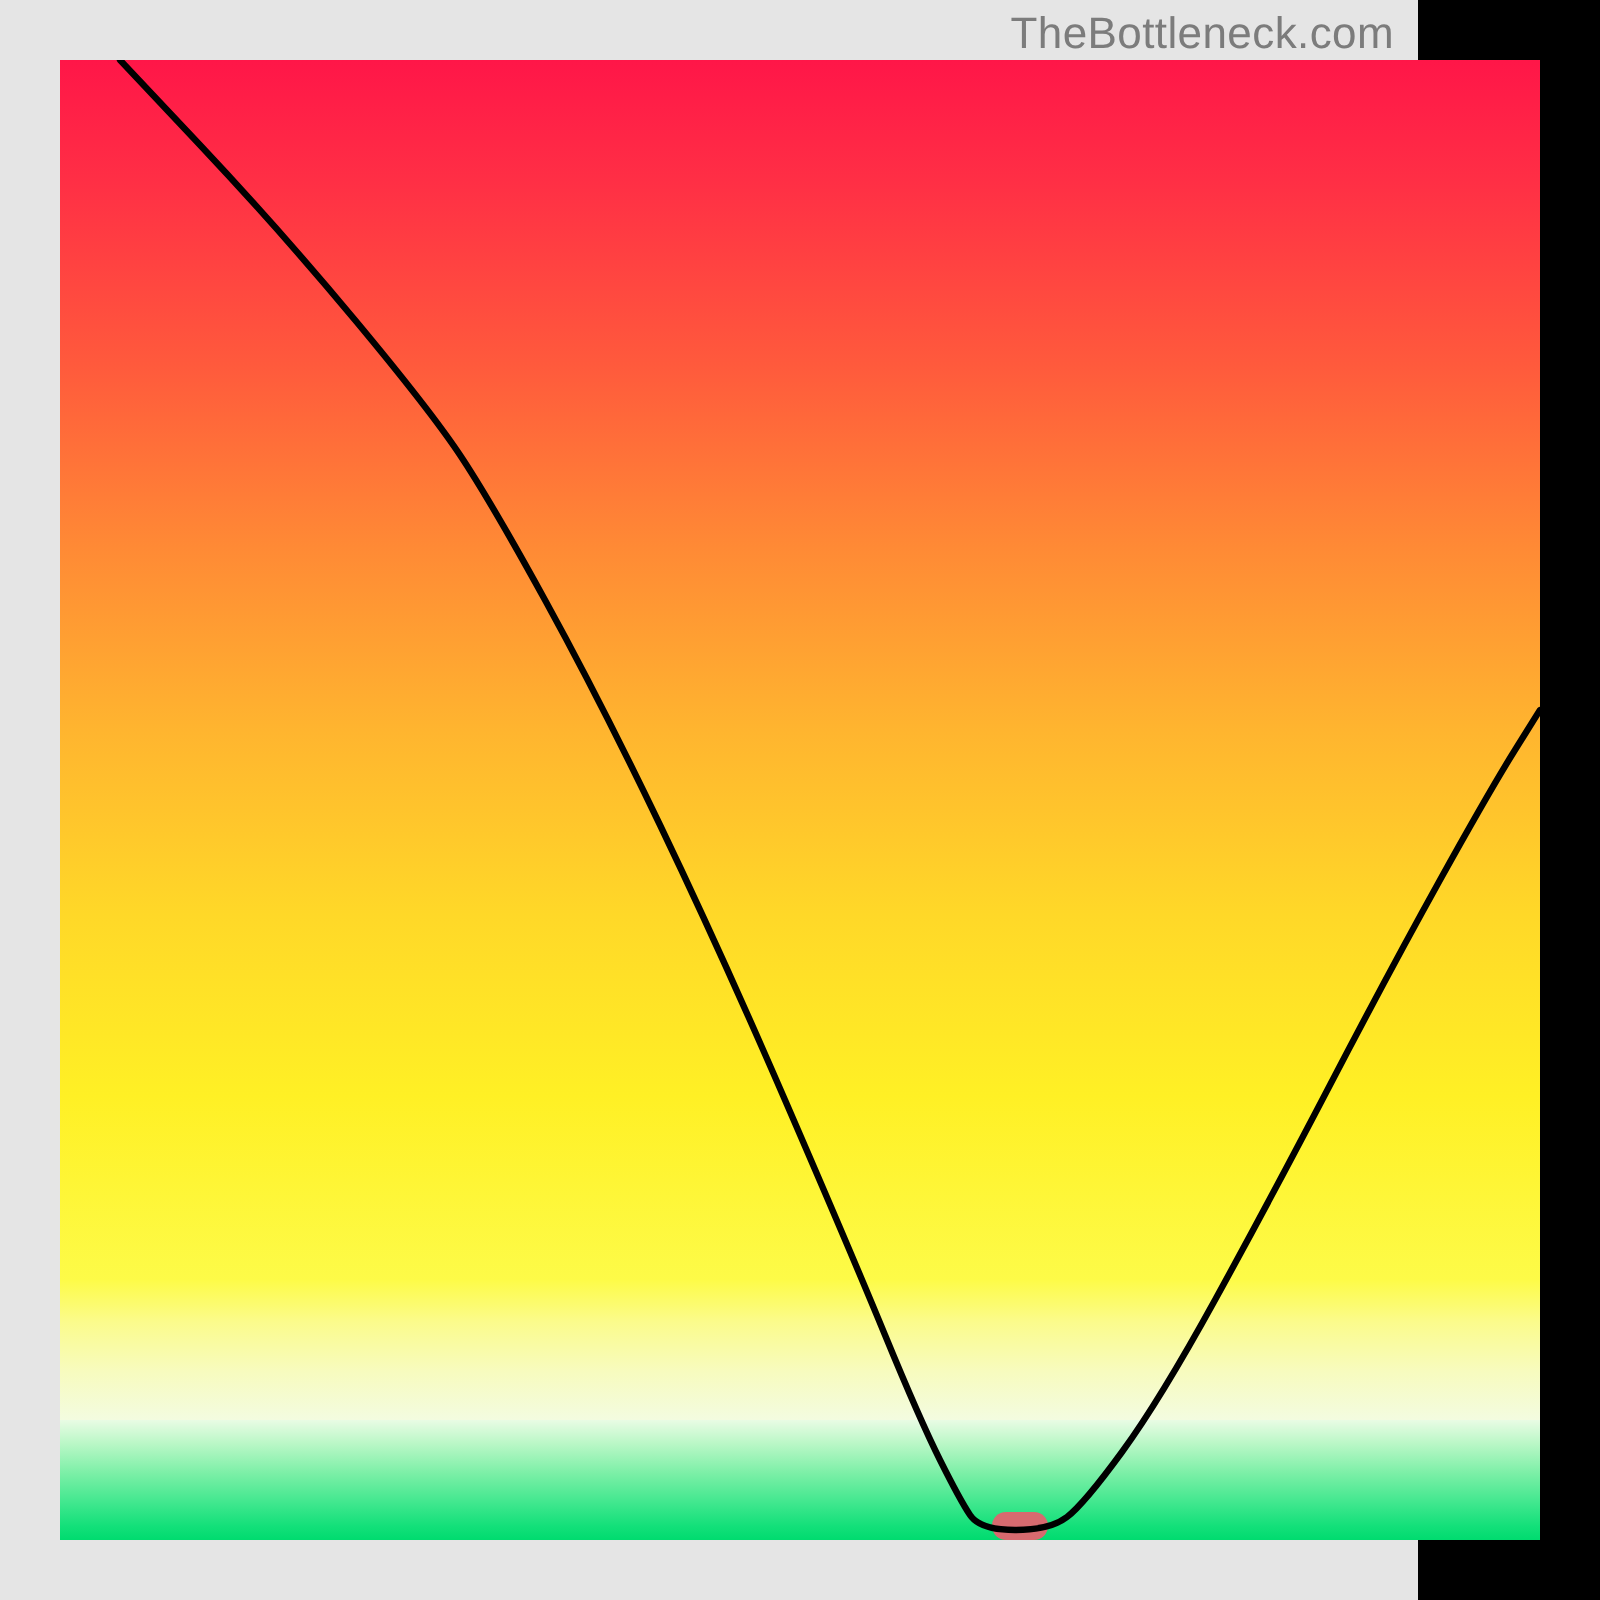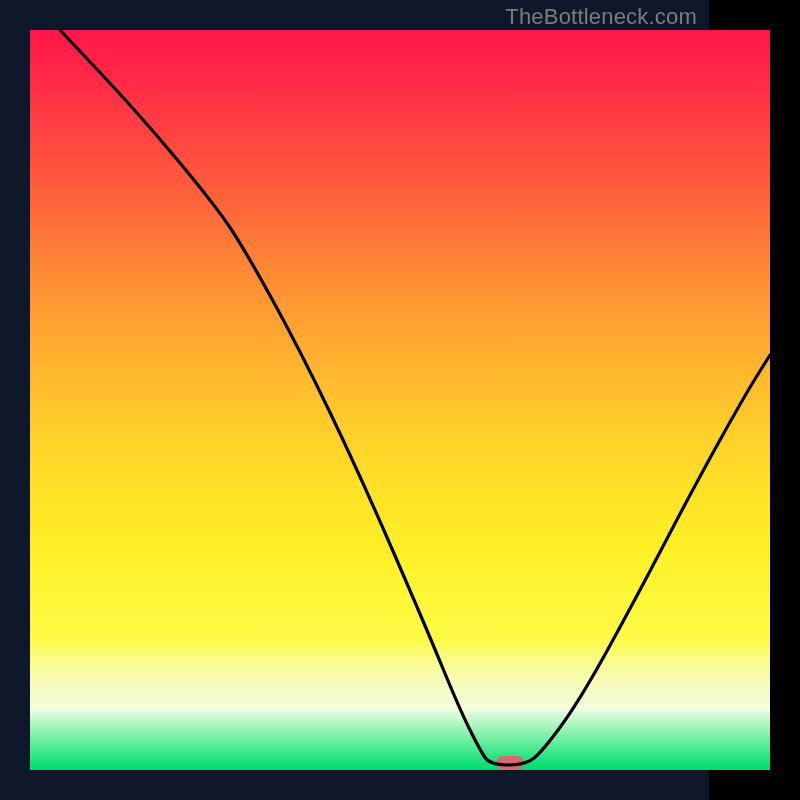--- a/index.html
+++ b/index.html
@@ -8,21 +8,21 @@
     width: 800px;
     height: 800px;
     background: #000;
     overflow: hidden;
     font-family: Arial, Helvetica, sans-serif;
   }
   .frame {
     position: relative;
     width: 709px;
     height: 800px;
-    background: #0f172a;
+    background: #e5e5e5;
   }
   .watermark {
     position: absolute;
     top: 4px;
     right: 12px;
     color: #7c7c7c;
     font-size: 22px;
     font-weight: 500;
     letter-spacing: 0.2px;
     z-index: 10;

